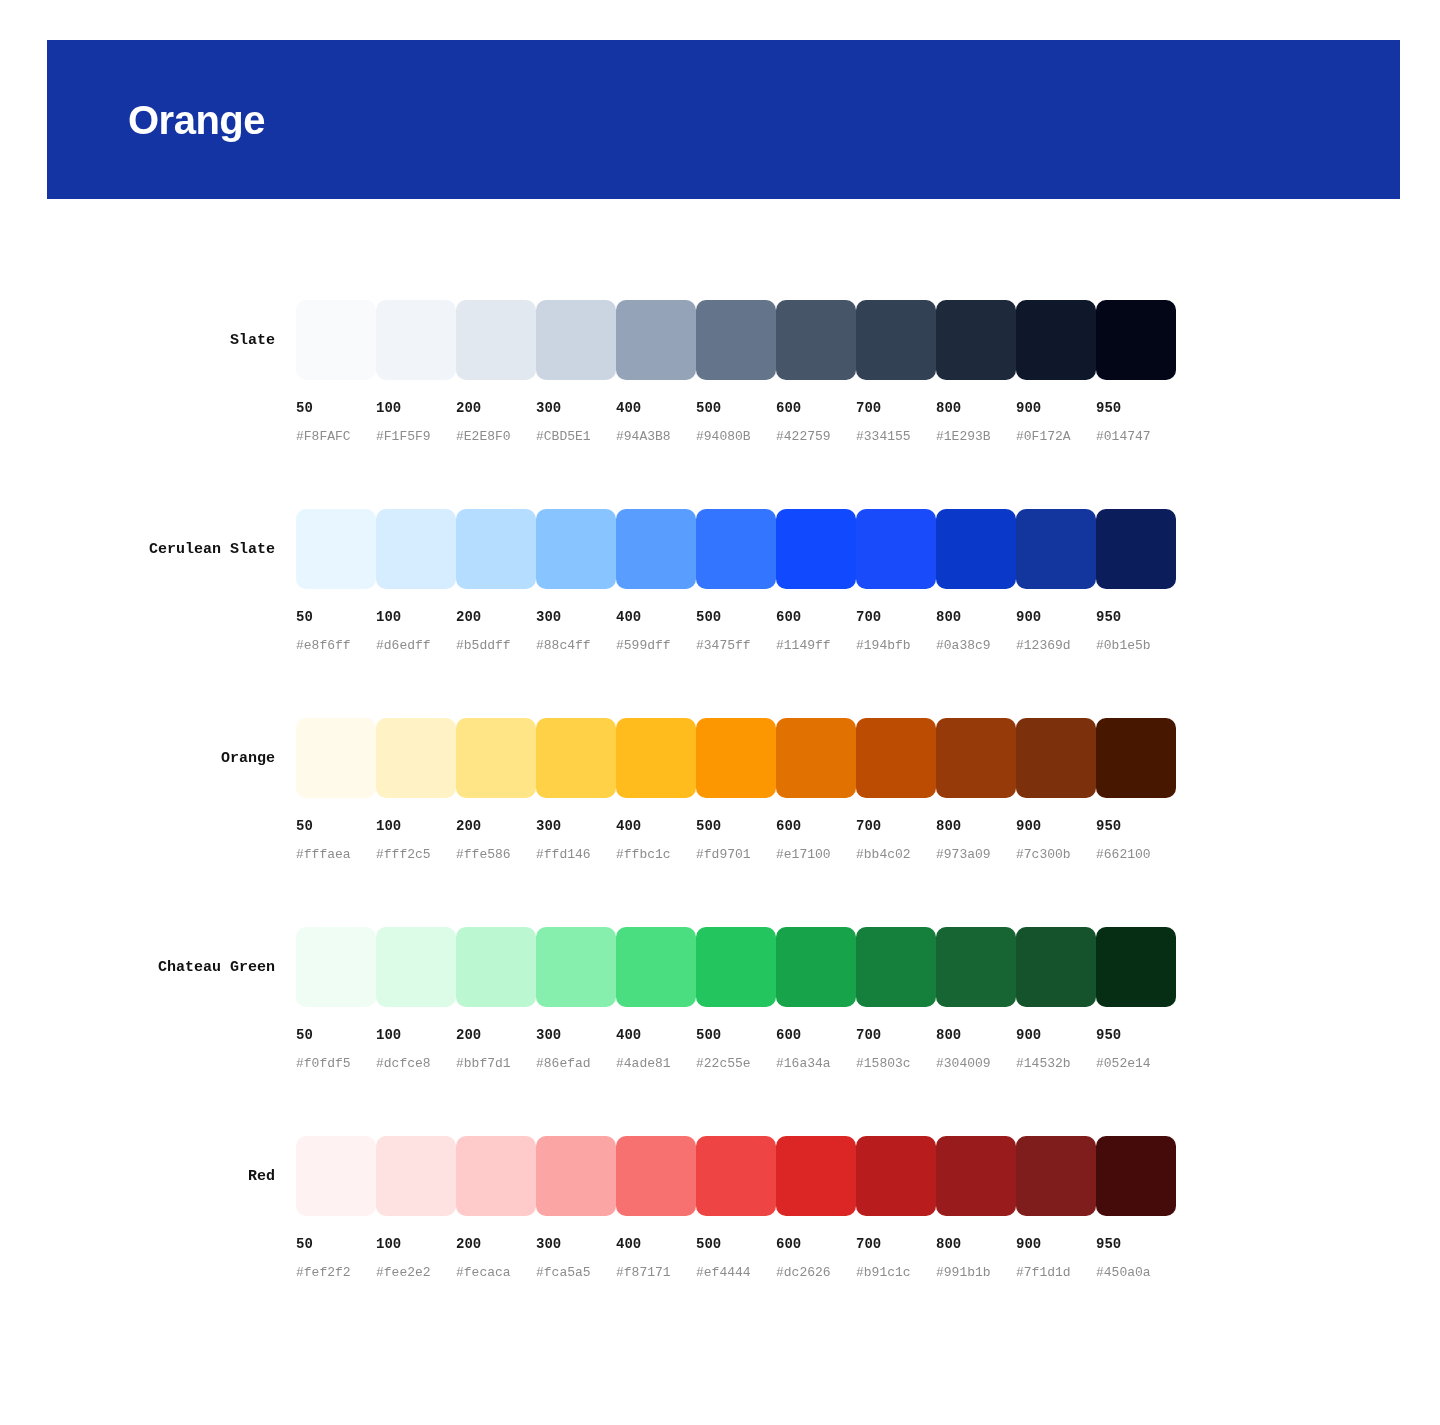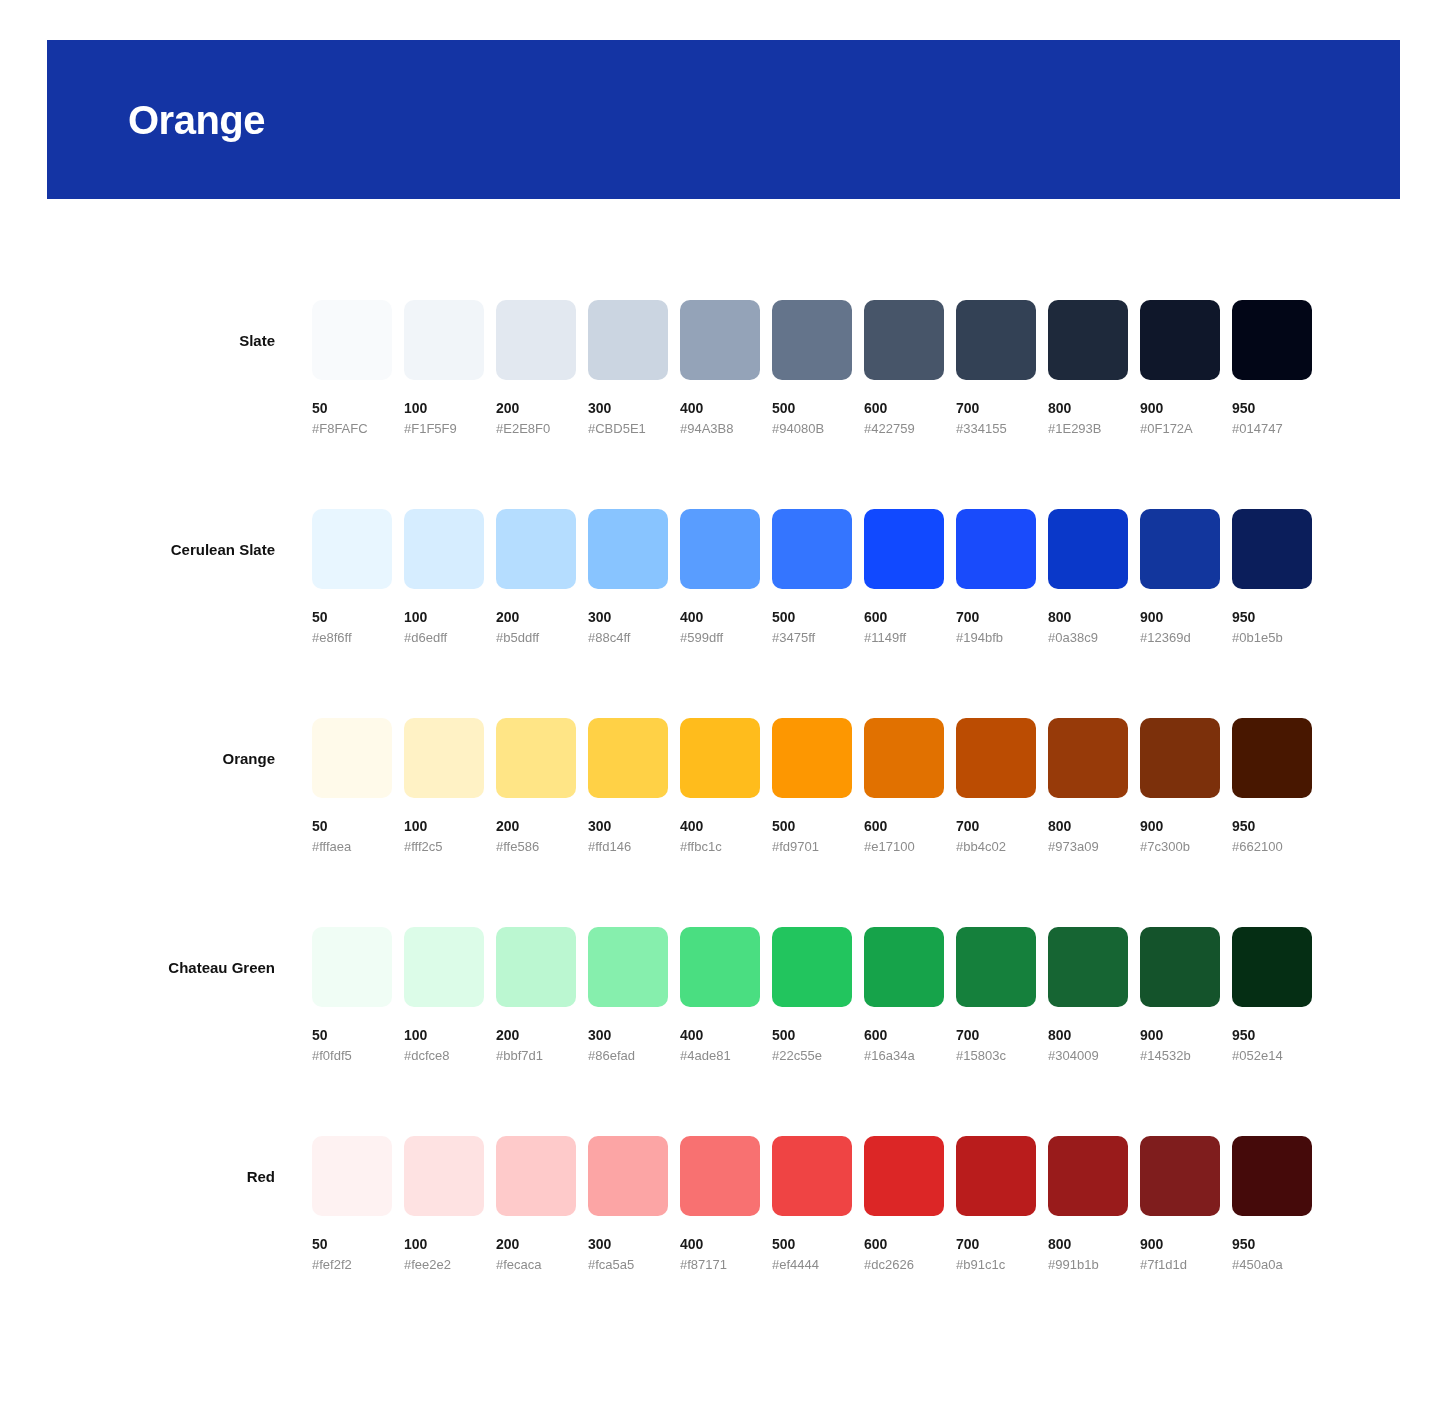--- a/index.html
+++ b/index.html
@@ -36,20 +36,21 @@
     letter-spacing: -0.5px;
     line-height: 1;
   }
 
   
   #palette {
     position: absolute;
     left: 0;
     top: 199px;
     width: 1244px;
+    font-family: Liberation Mono, monospace;
   }
 
   .palette-row {
     position: relative;
     height: 209px;
   }
 
   .row-label {
     position: absolute;
     left: 0;
@@ -58,24 +59,24 @@
     top: 134px;
     font-size: 15px;
     font-weight: bold;
     color: #111111;
     line-height: 1;
     white-space: nowrap;
   }
 
   .swatch-strip {
     position: absolute;
-    left: 312px;
+    left: 296px;
     top: 101px;
     display: flex;
-    gap: 12px;
+    gap: 0;
   }
 
   .swatch-cell {
     width: 80px;
   }
 
   .swatch-chip {
     width: 80px;
     height: 80px;
     border-radius: 10px;
@@ -83,21 +84,21 @@
 
   .swatch-shade {
     margin-top: 21px;
     font-size: 14px;
     font-weight: bold;
     color: #1a1a1a;
     line-height: 1;
   }
 
   .swatch-hex {
-    margin-top: 7px;
+    margin-top: 15px;
     font-size: 13px;
     color: #8c8c8c;
     line-height: 1;
   }
 </style>
 </head>
 <body>
 
 <div id="header-banner">
   <h1 id="page-title">Orange</h1>

